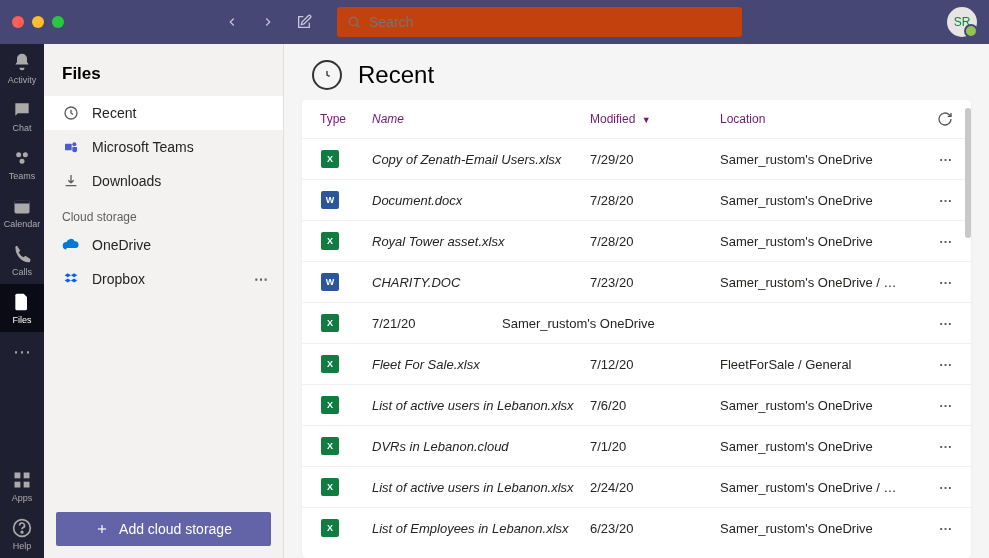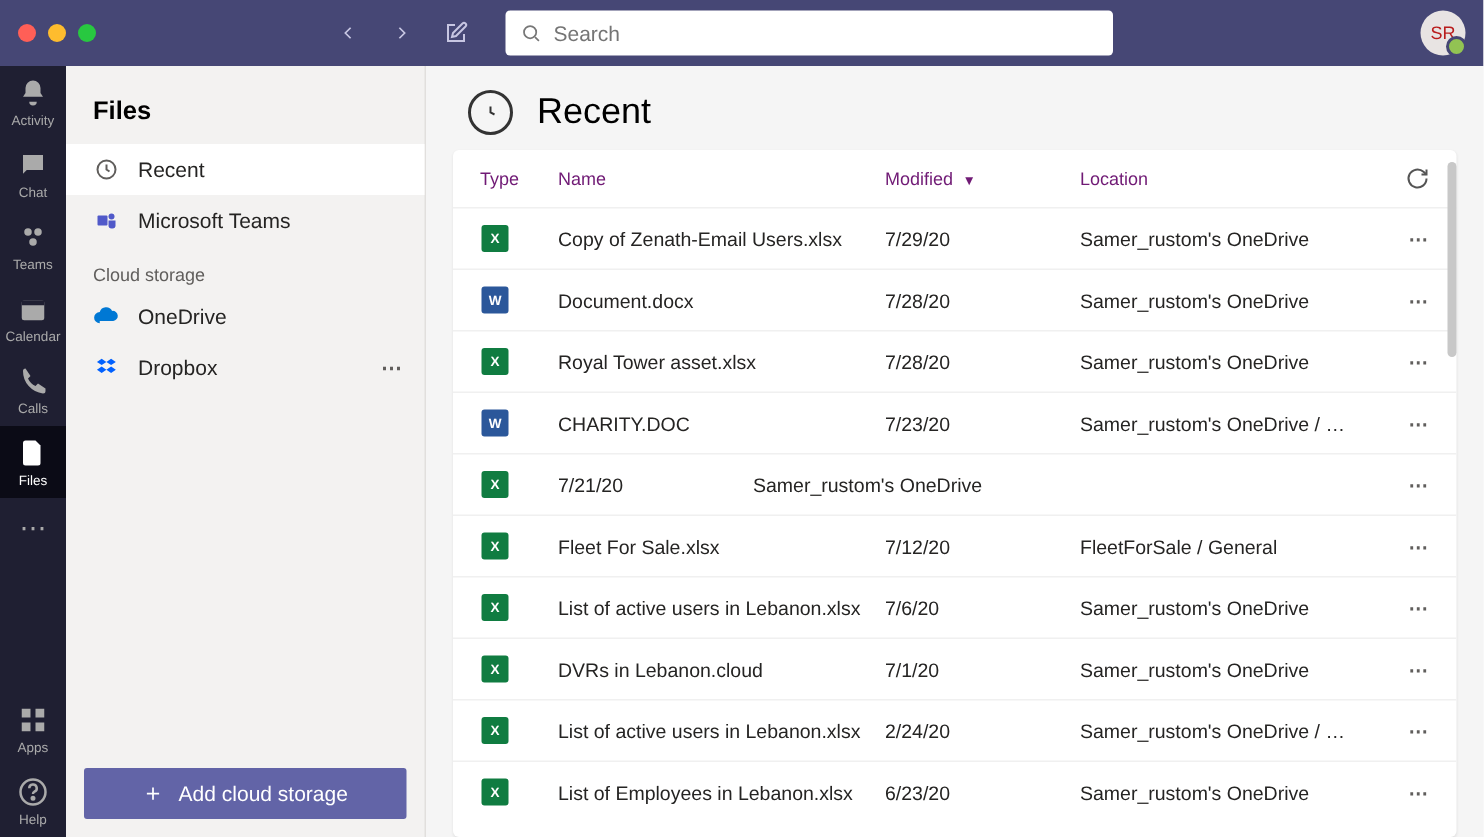--- a/index.html
+++ b/index.html
@@ -3,23 +3,23 @@
 <meta charset="utf-8">
 <style>
 * { box-sizing: border-box; margin: 0; padding: 0; }
 html, body { width: 989px; height: 558px; font-family: -apple-system, "Segoe UI", sans-serif; overflow: hidden; background: #f5f5f5; }
 .titlebar { height: 44px; background: #464775; display: flex; align-items: center; padding: 0 10px; position: relative; }
 .traffic { display: flex; gap: 8px; margin-left: 2px; }
 .traffic span { width: 12px; height: 12px; border-radius: 50%; }
 .tl-red { background: #ff5f57; } .tl-yellow { background: #febc2e; } .tl-green { background: #28c840; }
 .navbtns { display: flex; gap: 10px; margin-left: 155px; align-items: center; }
 .navbtn { width: 26px; height: 26px; display: flex; align-items: center; justify-content: center; color: #c7c6e2; border-radius: 3px; }
-.searchbox { position: relative; margin-left: 20px; width: 405px; height: 30px; background: #ffffff; border-radius: 3px; display: flex; align-items: center; padding: 0 10px; color: #555; }
+.searchbox { position: relative; margin-left: 20px; width: 405px; height: 30px; background: #c2410c; border-radius: 3px; display: flex; align-items: center; padding: 0 10px; color: #555; }
 .searchbox input { border: none; outline: none; background: transparent; width: 100%; font-size: 14px; padding-left: 8px; }
-.avatar { position: absolute; right: 12px; width: 30px; height: 30px; border-radius: 50%; background: #e8e4e3; color: #b91c1c; font-size: 12px; font-weight: 500; display: flex; align-items: center; justify-content: center; }
+.avatar { position: absolute; right: 12px; width: 30px; height: 30px; border-radius: 50%; background: #e8e4e3; color: #15803d; font-size: 12px; font-weight: 500; display: flex; align-items: center; justify-content: center; }
 .avatar::after { content:""; position:absolute; right:-1px; bottom:-1px; width:10px; height:10px; background:#92c353; border-radius:50%; border:2px solid #464775; }
 .app { display: flex; height: calc(100% - 44px); }
 
 .rail { width: 44px; background: #1f1f32; display: flex; flex-direction: column; flex-shrink: 0; }
 .rail-item { height: 48px; display: flex; flex-direction: column; align-items: center; justify-content: center; color: #aaa; gap: 2px; position: relative; }
 .rail-item.active { background: #0b0b16; color: #fff; }
 .rail-item .ricon { width: 22px; height: 22px; display:flex; align-items:center; justify-content:center; }
 .rail-item .rlabel { font-size: 9px; }
 .rail-spacer { flex: 1; }
 .rail-dots { color: #aaa; font-size: 18px; height: 40px; display:flex; align-items:center; justify-content:center; }
@@ -36,21 +36,21 @@
 .addcloud { margin: 0 12px; height: 34px; background: #6264a7; color: #fff; border: none; border-radius: 2px; font-size: 14px; display: flex; align-items:center; justify-content:center; gap:10px; }
 
 .main { flex: 1; background: #f5f5f5; display: flex; flex-direction: column; overflow: hidden; }
 .main-header { display: flex; align-items: center; gap: 16px; padding: 16px 28px 10px; }
 .main-header .hicon { width: 30px; height: 30px; border: 2px solid #333; border-radius: 50%; display:flex; align-items:center; justify-content:center; }
 .main-header h1 { font-size: 24px; font-weight: 400; }
 
 .table { margin: 0 18px; background: #fff; border-radius: 4px; box-shadow: 0 1px 2px rgba(0,0,0,0.08); overflow: hidden; flex:1; display:flex; flex-direction:column; }
 .thead { display:flex; align-items:center; height: 38px; font-size: 12px; color: #701a75; padding: 0 18px; position:relative; }
 .c-type { width: 52px; }
-.c-name { width: 218px; }
+.c-name { width: 218px; font-style: italic; }
 .c-mod  { width: 130px; }
 .c-loc  { flex: 1; }
 .c-refresh { position:absolute; right: 18px; }
 .tbody { overflow-y: auto; flex:1; }
 .trow { display:flex; align-items:center; height: 41px; font-size: 13px; color: #252423; padding: 0 18px; border-top: 1px solid #f0f0f0; position:relative; }
 .trow .ficon { width: 20px; height: 20px; display:flex; align-items:center; justify-content:center; }
 .trow .c-loc { white-space: nowrap; overflow:hidden; text-overflow: ellipsis; padding-right: 40px; }
 .trow .rdots { position:absolute; right: 18px; color:#605e5c; font-weight:700; letter-spacing:1px; }
 .fi-box { width: 18px; height: 18px; border-radius: 2px; display:flex; align-items:center; justify-content:center; color:#fff; font-size:9px; font-weight:700; }
 .fi-x { background:#107c41; } .fi-w { background:#2b579a; }
@@ -195,20 +195,28 @@
         <div class="sb-item">
           <span class="sicon">
             <svg width="16" height="16" viewBox="0 0 24 24" fill="#5059c9">
               <rect x="3" y="7" width="10" height="10" rx="1"></rect>
               <circle cx="17" cy="8" r="3"></circle>
               <path d="M14 12h7v5a3 3 0 0 1-3 3h-1a3 3 0 0 1-3-3v-5z"></path>
             </svg>
           </span>
           <span>Microsoft Teams</span>
         </div>
+        <div class="sb-item">
+          <span class="sicon">
+            <svg width="16" height="16" viewBox="0 0 24 24" fill="none" stroke="currentColor" stroke-width="2">
+              <path d="M12 3v12m0 0l-4-4m4 4l4-4M4 19h16"></path>
+            </svg>
+          </span>
+          <span>Downloads</span>
+        </div>
       </div>
     <div class="sb-section" style="margin-top:6px">Cloud storage</div>
     <div id="sb-cloud-slot">
         <div class="sb-item">
           <span class="sicon">
             <svg width="18" height="18" viewBox="0 0 24 24" fill="#0078d4">
               <path d="M6 18a5 5 0 0 1 0-10 6 6 0 0 1 11-1 4.5 4.5 0 0 1 1 9H6z"></path>
             </svg>
           </span>
           <span>OneDrive</span>

